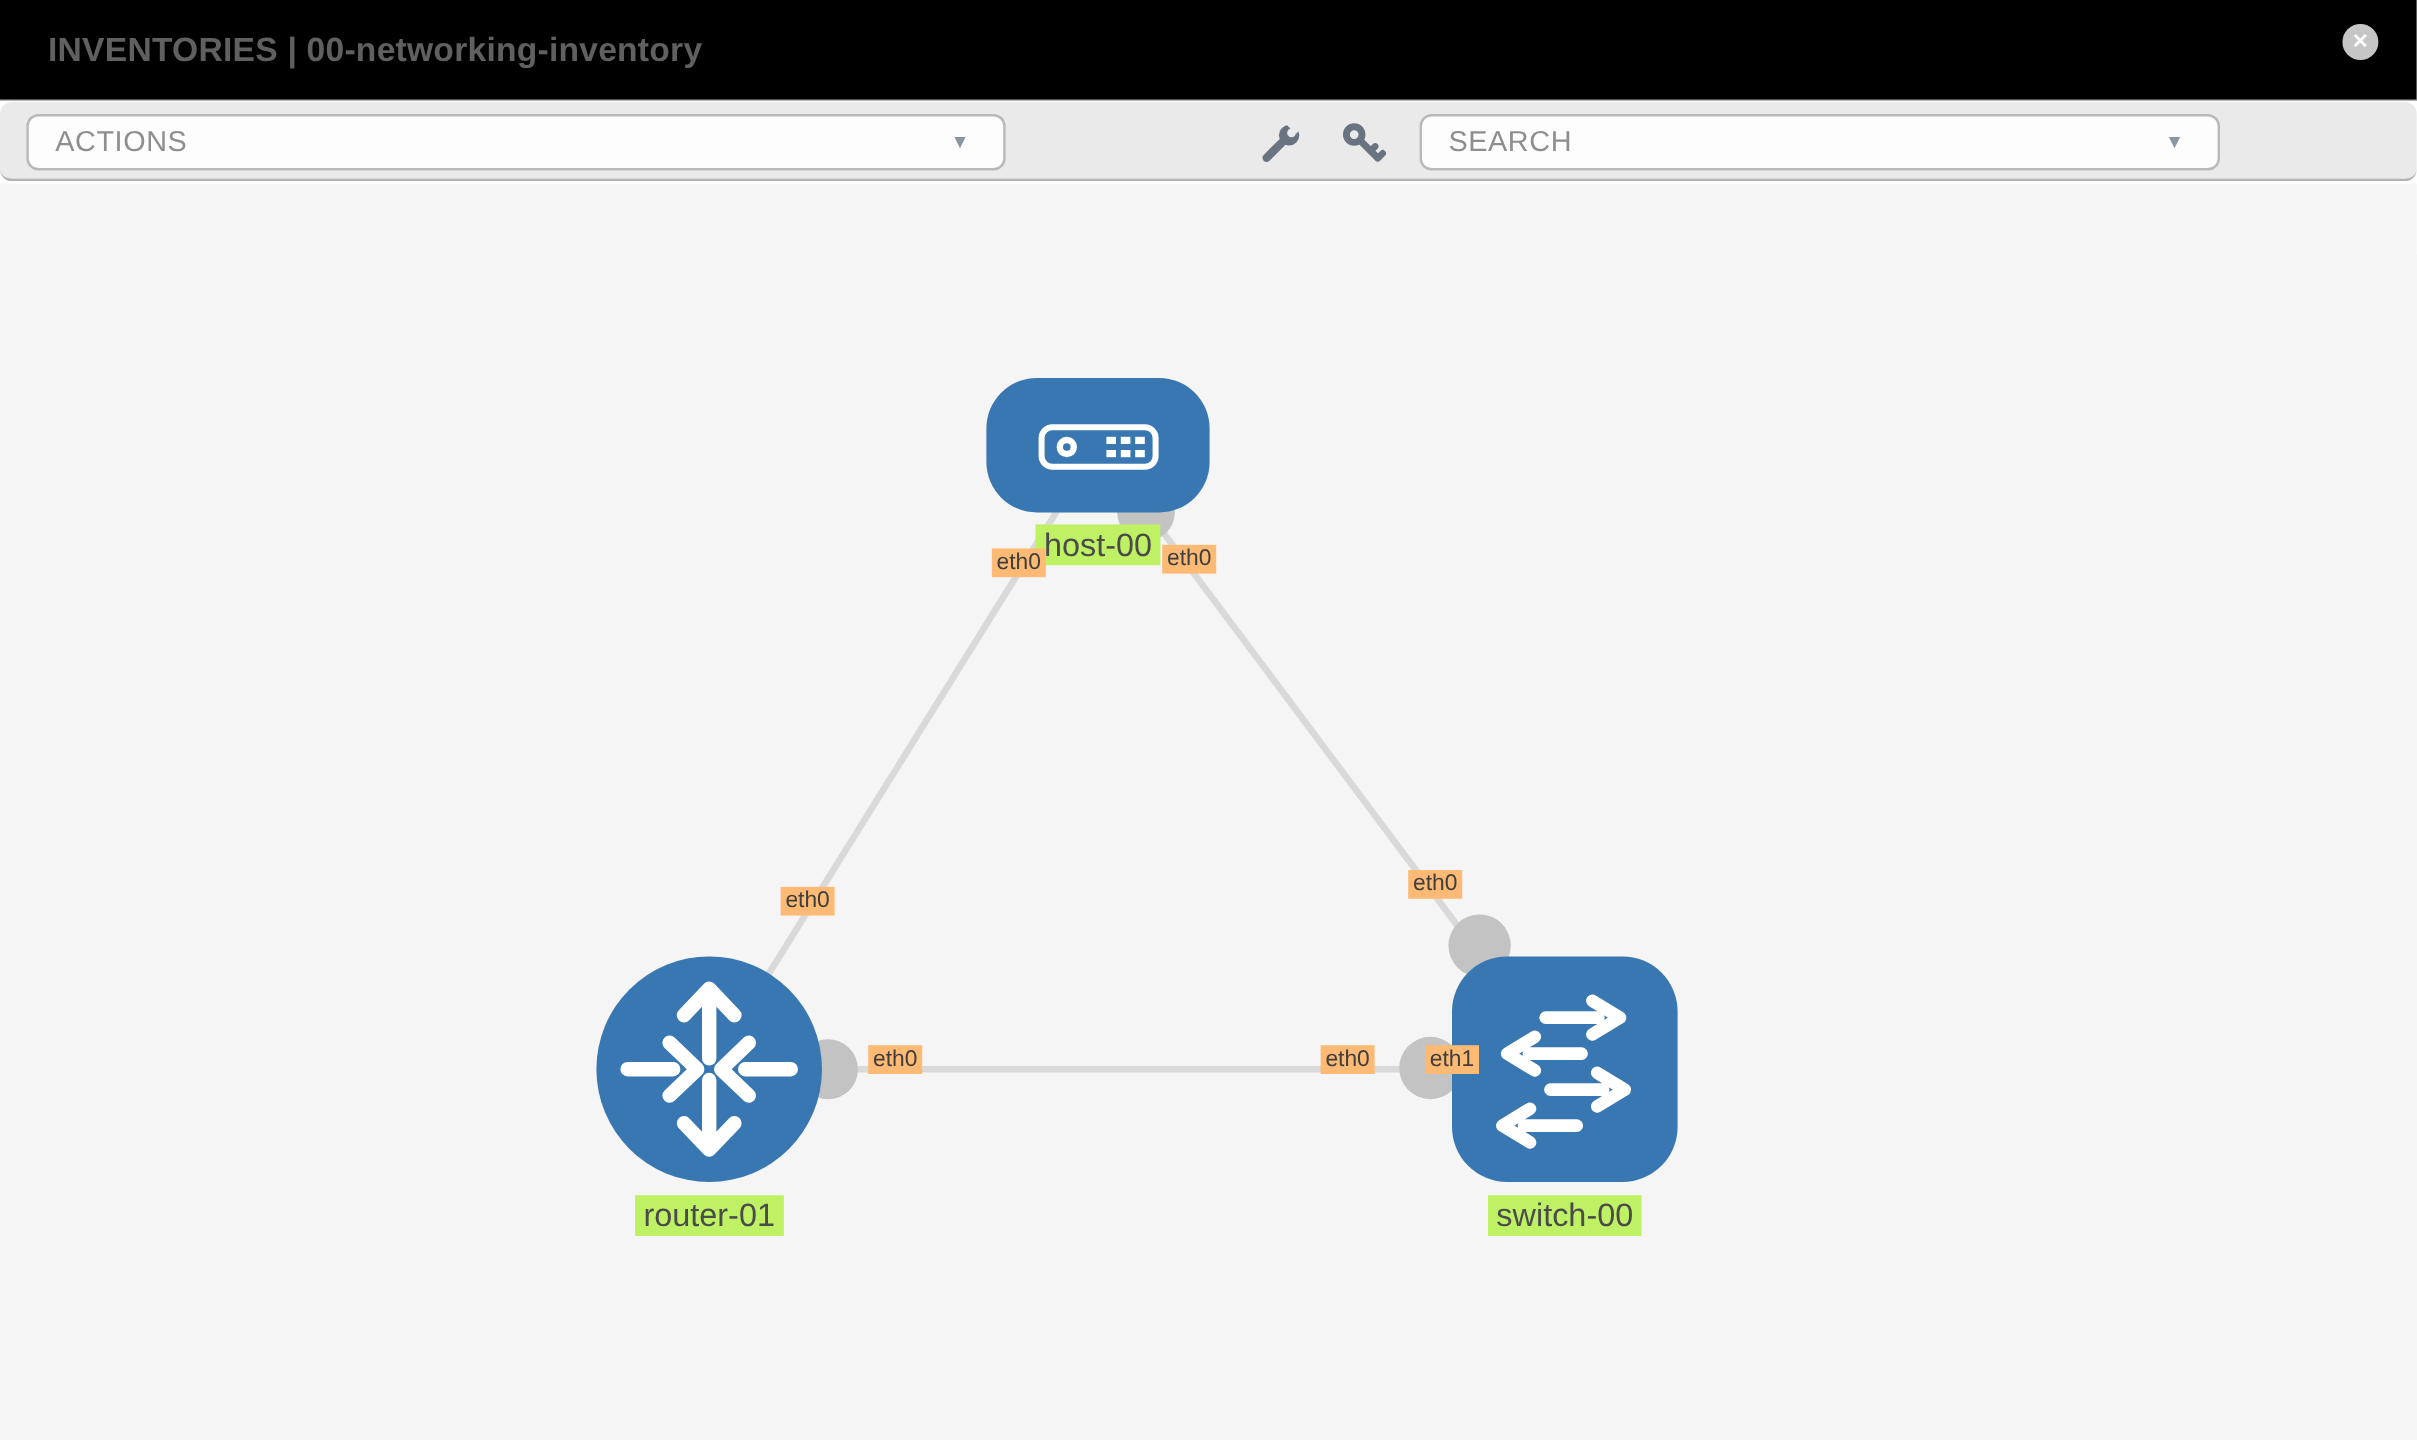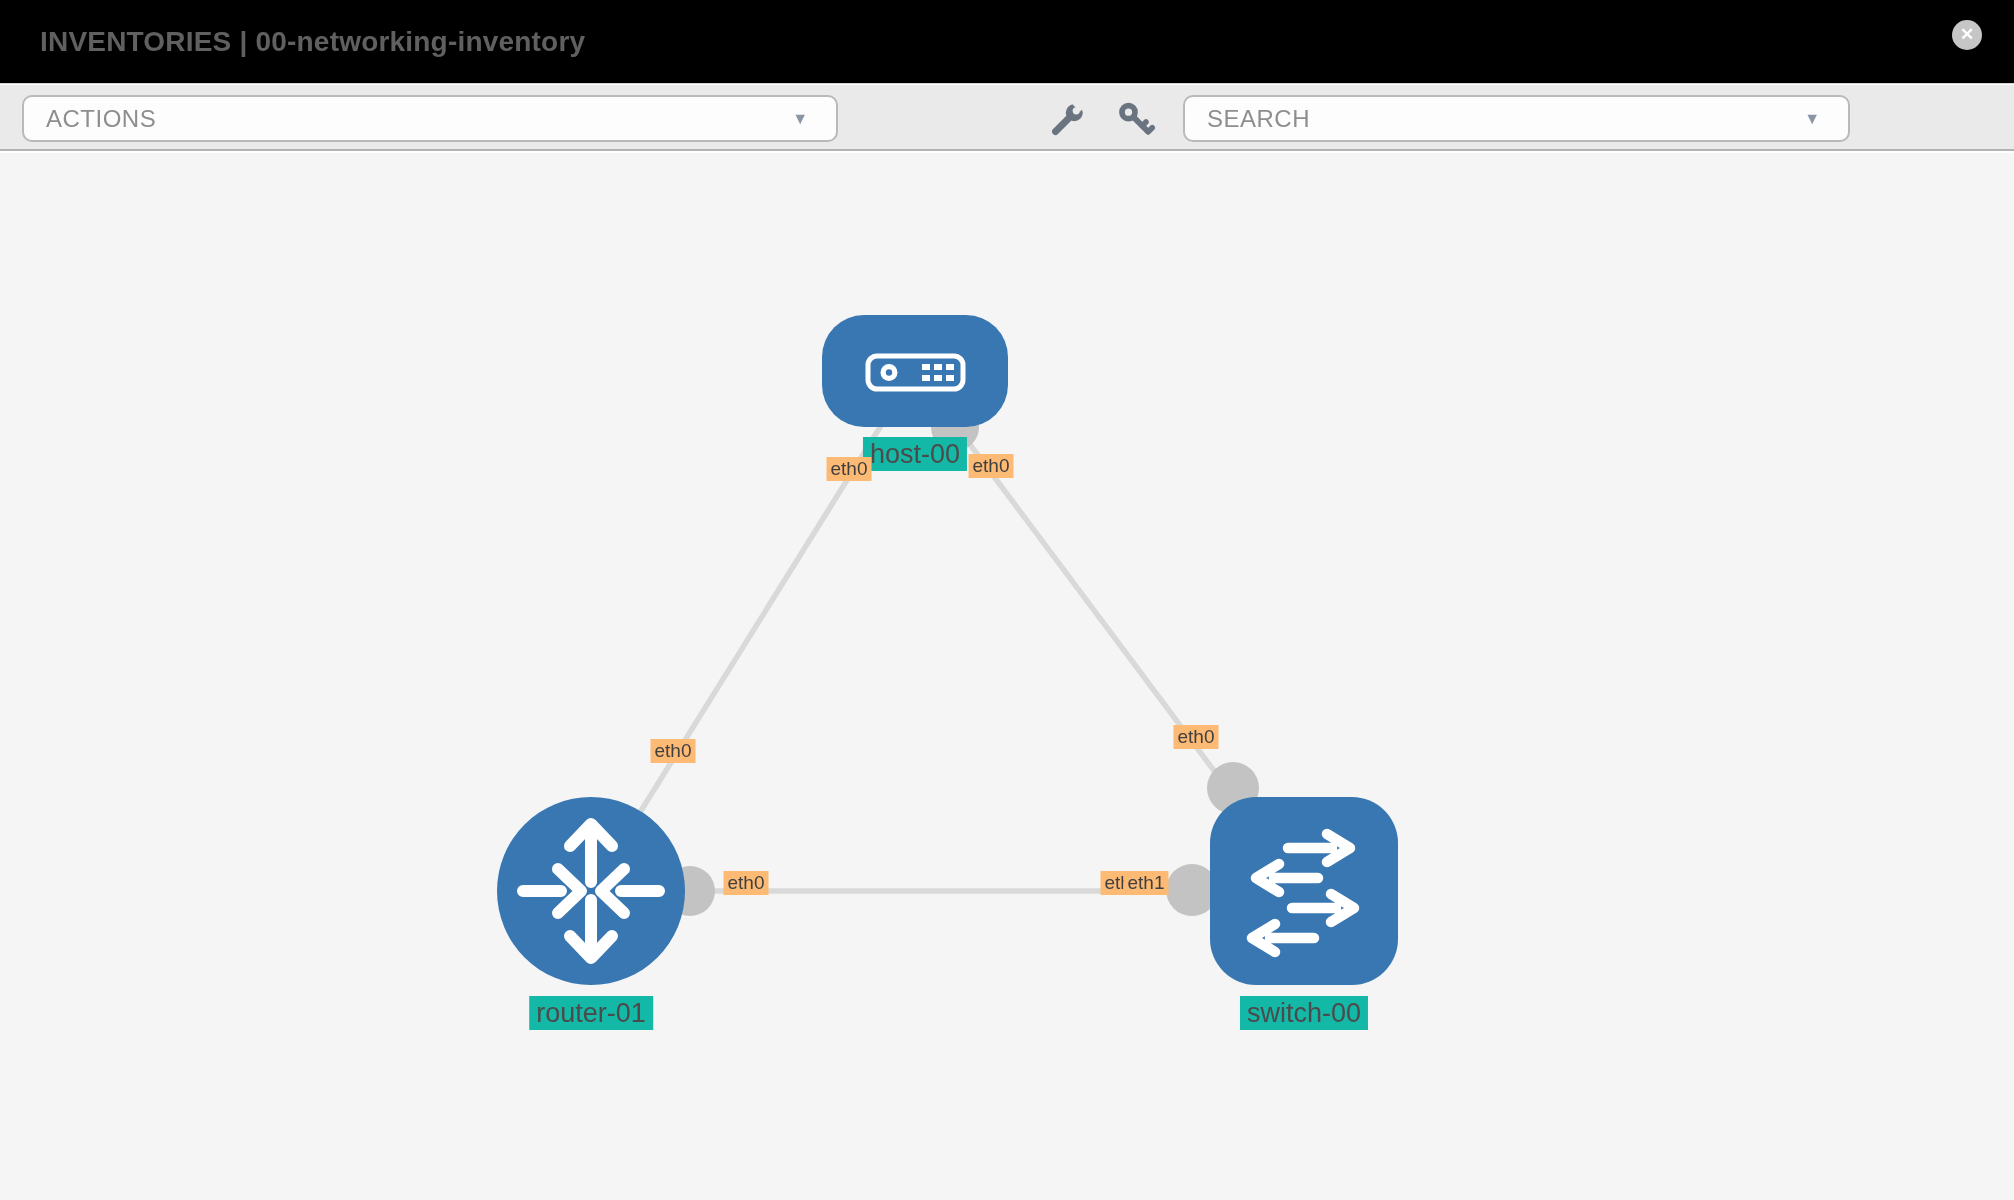--- a/index.html
+++ b/index.html
@@ -11,38 +11,38 @@
   .header { position:absolute; top:0; left:0; width:2014px; height:84px; background:#000000;
             border-bottom:1px solid #d4d4d4; }
   .header-title { position:absolute; left:40px; top:0; height:84px; line-height:84px;
                   font-size:28px; font-weight:bold; color:#606060; letter-spacing:0.2px; }
   .close-btn { position:absolute; right:32px; top:20px; width:30px; height:30px; border-radius:50%;
                background:#c6c6c6; color:#fff; font-size:17px; font-weight:bold; line-height:30px;
                text-align:center; cursor:pointer; }
 
   
   .toolbar { position:absolute; top:85px; left:0; width:2014px; height:66px; background:#eaeaea;
-             border-bottom:2px solid #b3b3b3; }
+             border-bottom:2px solid #b3b3b3;border-radius:10px; }
   .select-box { position:absolute; top:10px; height:47px; background:#fdfdfd;
                 border:2px solid #b9b9b9; border-radius:10px; display:flex; align-items:center; cursor:pointer; }
   .select-box .sel-label { margin-left:22px; font-size:24px; color:#8e8e8e; letter-spacing:0.5px; }
   .select-box .caret { position:absolute; right:28px; top:50%; transform:translateY(-50%);
                        font-size:16px; color:#8a96a3; }
   .actions-box { left:22px; width:816px; }
   .search-box  { left:1183px; width:667px; }
   .tool-icon { position:absolute; top:14px; width:40px; height:40px; cursor:pointer; }
   .wrench-btn { left:1048px; }
   .key-btn    { left:1116px; }
 
   
   .canvas { position:absolute; top:153px; left:0; width:2014px; height:1047px; background:#f5f5f6; }
   .topo-svg { position:absolute; top:0; left:0; }
 
   
-  .nlabel { position:absolute; transform:translateX(-50%); background:#14b8a6; color:#4b4b4b;
+  .nlabel { position:absolute; transform:translateX(-50%); background:#bef264; color:#4b4b4b;
             font-size:27px; line-height:32px; padding:1px 7px; white-space:nowrap; }
   .iflabel { position:absolute; transform:translateX(-50%); background:#fdba74; color:#3f3f3f;
              font-size:19px; line-height:22px; padding:1px 4px; white-space:nowrap; }
 </style>
 </head>
 <body>
 
 <div class="app">
 
   <div class="header">
@@ -133,17 +133,17 @@
     <div class="nlabel" style="left:915px; top:284px;">host-00</div>
     <div class="nlabel" style="left:591px; top:843px;">router-01</div>
     <div class="nlabel" style="left:1304px; top:843px;">switch-00</div>
 
     <div class="iflabel" style="left:849px;  top:304px;">eth0</div>
     <div class="iflabel" style="left:991px;  top:301px;">eth0</div>
     <div class="iflabel" style="left:673px;  top:586px;">eth0</div>
     <div class="iflabel" style="left:1196px; top:572px;">eth0</div>
     <div class="iflabel" style="left:746px;  top:718px;">eth0</div>
     <div class="iflabel" style="left:1123px; top:718px;">eth0</div>
-    <div class="iflabel" style="left:1146px; top:718px;">eth1</div>
+    <div class="iflabel" style="left:1210px; top:718px;">eth1</div>
 
   </div>
 
 </div>
 
 </body></html>

